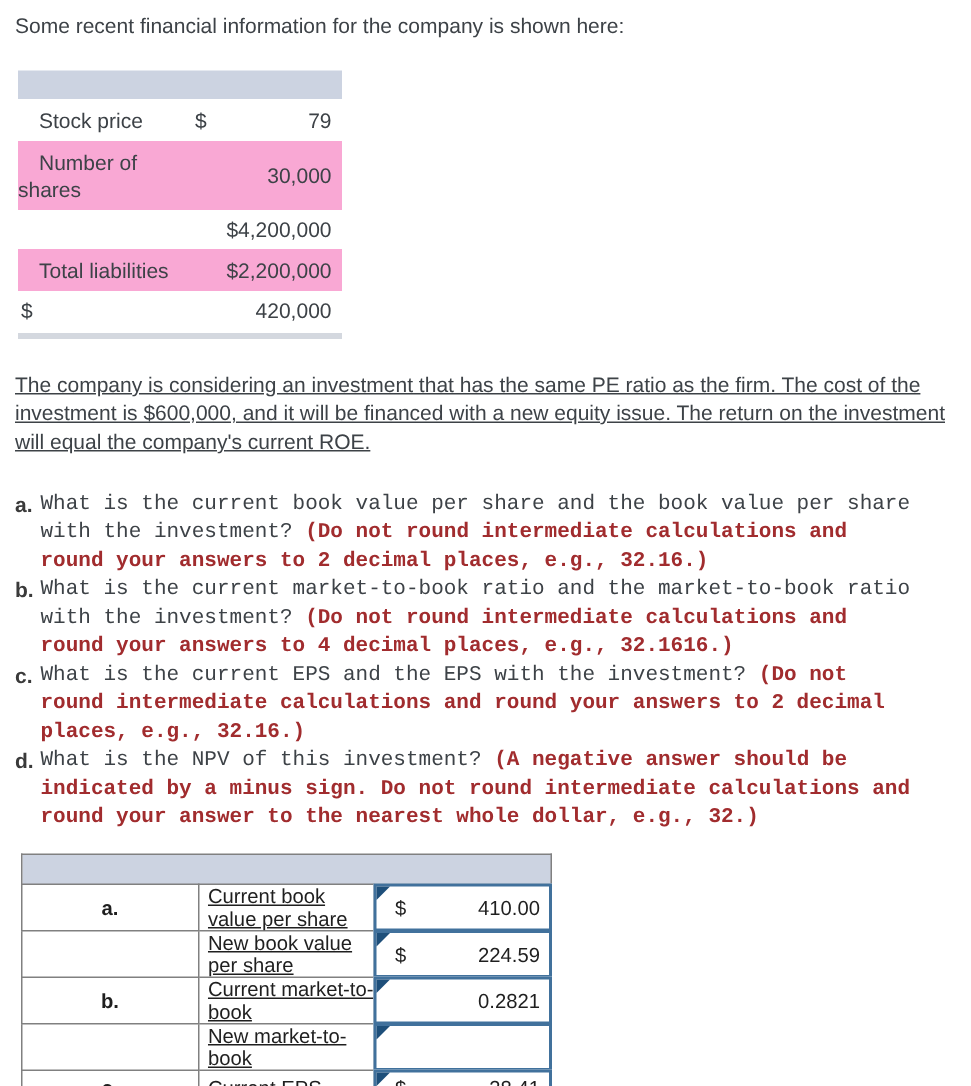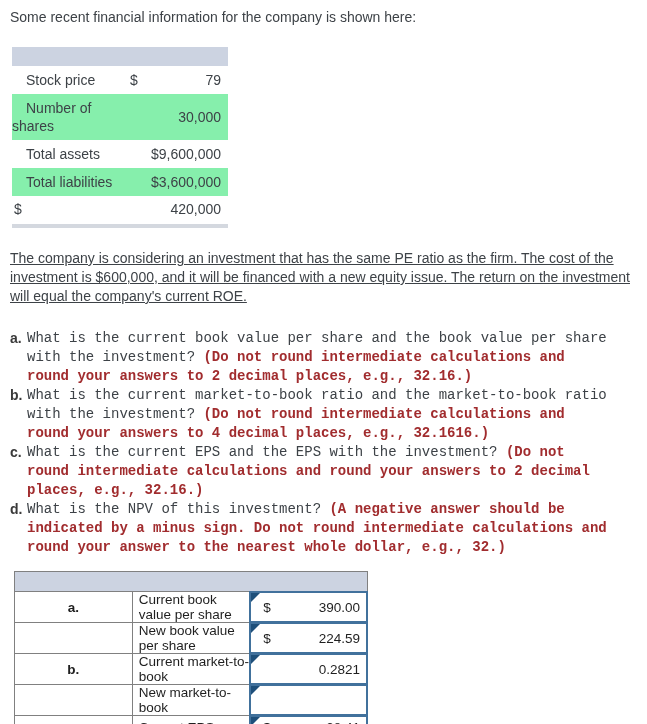--- a/index.html
+++ b/index.html
@@ -11,42 +11,42 @@
     padding:8px 10px 10px 10px;
   }
 
   
   .intro { line-height:19px; margin-bottom:20px; }
 
   
   .fin-table { width:216px; margin-left:2px; }
   .fin-head { height:19px; background:#ccd3e1; }
   .fin-row { display:flex; align-items:center; min-height:19px; padding:5px 0; }
-  .fin-row.stripe { background:#86efac; }
+  .fin-row.stripe { background:#f9a8d4; }
   .fin-label { width:116px; text-indent:14px; line-height:18px; }
   .fin-value { flex:1; display:flex; justify-content:space-between; padding-left:2px; padding-right:7px; }
   .fin-foot { height:4px; background:#d4d8df; margin-top:2px; }
 
   
   .para { line-height:19px; margin-top:21px; max-width:632px;text-decoration:underline; }
 
   
   .questions { margin-top:23px; }
   .question { display:flex; line-height:19px; }
   .q-letter { flex:none; width:17px; font-weight:bold; color:#3a3a3a; }
   .q-body { flex:1; max-width:588px;font-family:Liberation Mono, monospace; }
   .q-red { color:#a12c2e; font-weight:bold; }
 
   
   .ans-wrap { margin-top:14px; margin-left:4px; }
   table.ans { border-collapse:collapse; table-layout:fixed; width:354px; color:#1f1f1f; font-size:13.5px; }
   table.ans td { border:1px solid #808080; height:24px; }
   tr.head td { height:20px; background:#ccd3e1; }
   td.cell-letter { width:26px; text-align:center; font-weight:bold; }
-  td.cell-label { width:213px; padding-left:6px; }
+  td.cell-label { width:213px; padding-left:6px;text-decoration:underline; }
   td.cell-input { width:115px; padding:0; position:relative; }
   .answer-box {
     position:absolute; top:-1px; left:-1px; right:-1px; bottom:-1px;
     background:#ffffff; display:flex; align-items:center;
     justify-content:space-between; padding:0 6px 0 12px;
   }
   .answer-box.filled { border:2px solid #41719c; }
   .answer-box.active { border:2px dotted #3f6eb5; }
   .marker {
     position:absolute; top:0; left:0; width:0; height:0;
@@ -71,32 +71,31 @@
 
   <div class="fin-row stripe">
     <div class="fin-label">Number of shares</div>
     <div class="fin-value">
       <span></span>
       <span>30,000</span>
     </div>
   </div>
 
   <div class="fin-row">
-    <div class="fin-label">Total assets</div>
     <div class="fin-value">
       <span></span>
-      <span>$9,600,000</span>
+      <span>$4,200,000</span>
     </div>
   </div>
 
   <div class="fin-row stripe">
     <div class="fin-label">Total liabilities</div>
     <div class="fin-value">
       <span></span>
-      <span>$3,600,000</span>
+      <span>$2,200,000</span>
     </div>
   </div>
 
   <div class="fin-row">
     <div class="fin-value">
       <span>$</span>
       <span>420,000</span>
     </div>
   </div>
 
@@ -131,21 +130,21 @@
           <td colspan="3"></td>
         </tr>
 
     <tr>
       <td class="cell-letter">a.</td>
       <td class="cell-label">Current book value per share</td>
       <td class="cell-input">
         <div class="answer-box filled">
           <span class="marker"></span>
           <span>$</span>
-          <span>390.00</span>
+          <span>410.00</span>
         </div>
       </td>
     </tr>
 
     <tr>
       <td class="cell-letter"></td>
       <td class="cell-label">New book value per share</td>
       <td class="cell-input">
         <div class="answer-box filled">
           <span class="marker"></span>

